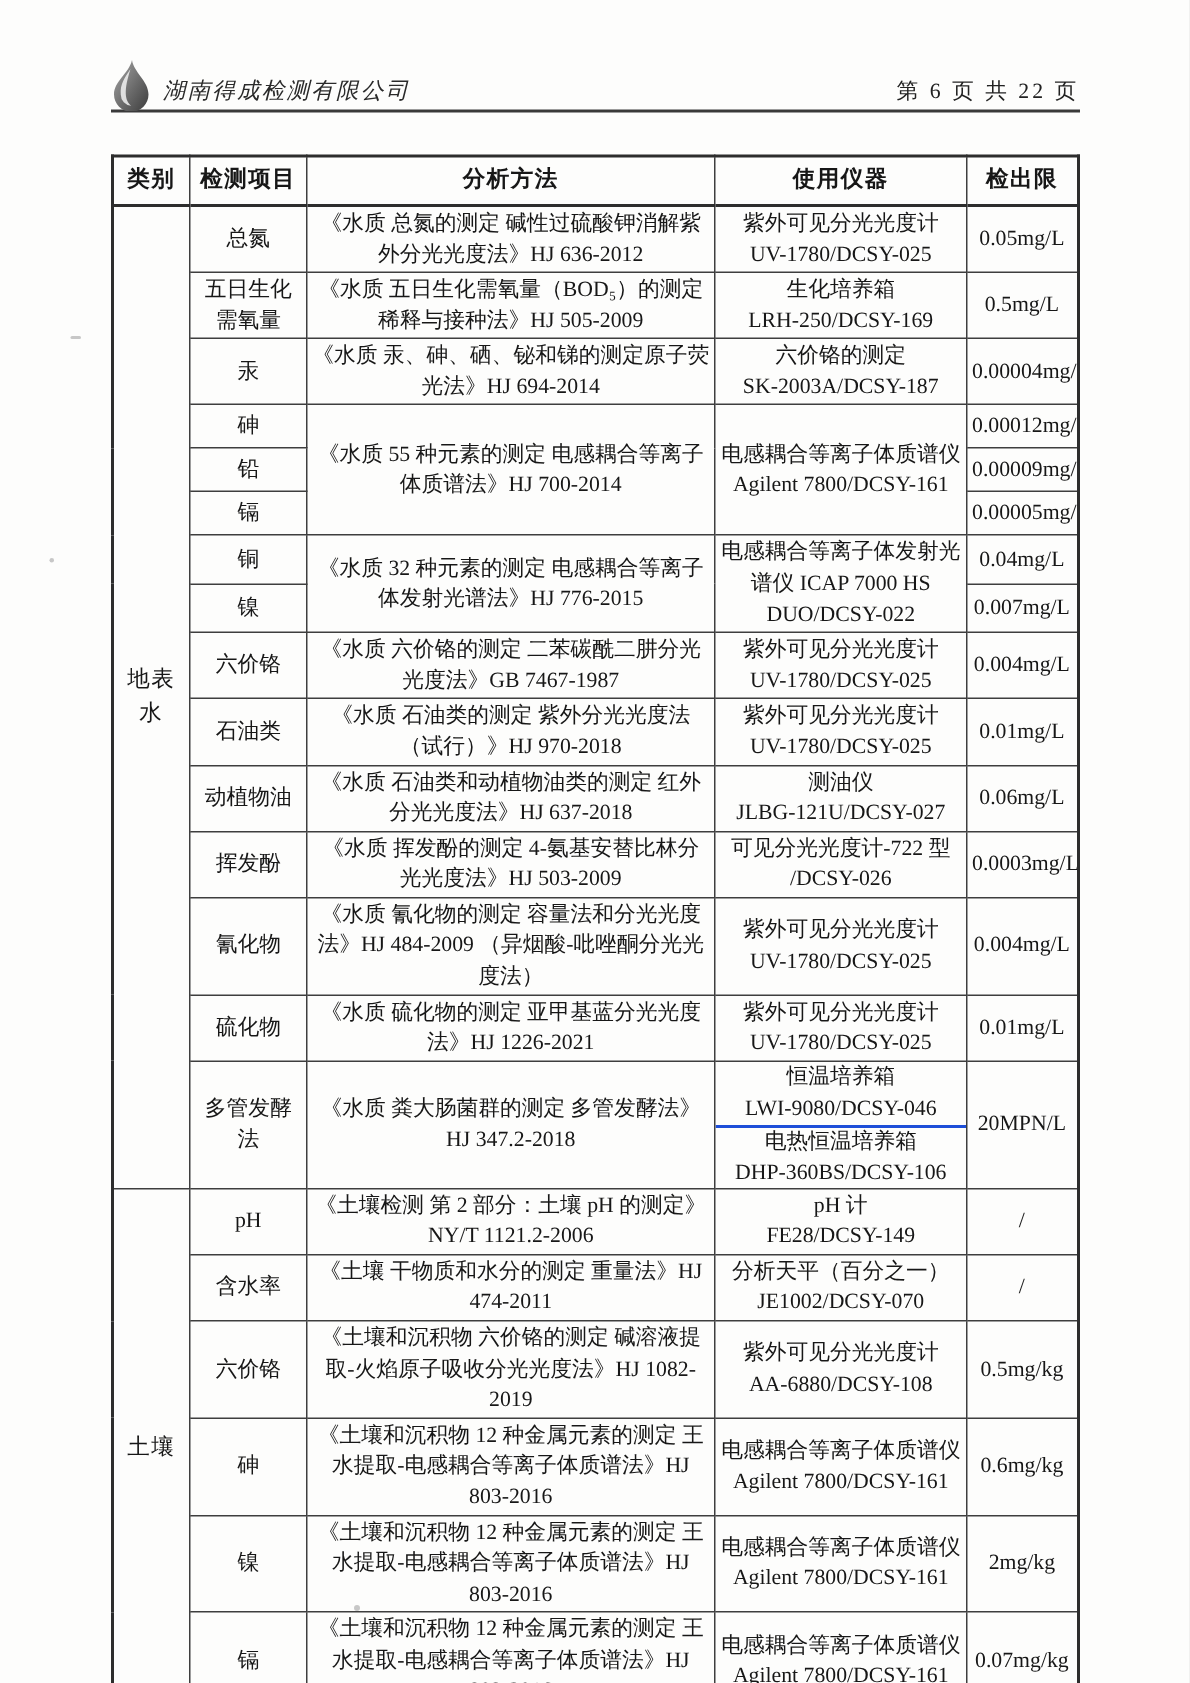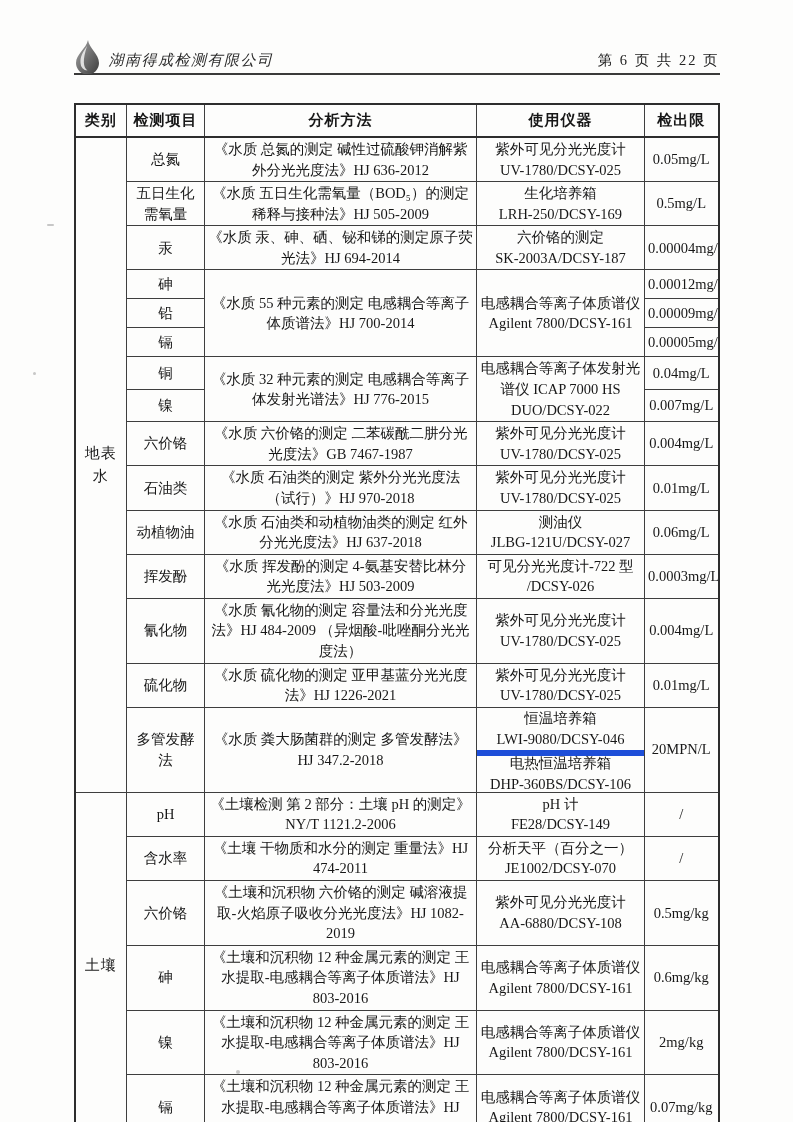--- a/index.html
+++ b/index.html
@@ -69,21 +69,21 @@
   tr.rh1 { height: 29px; }
   tr.rhf { height: 84px; }
   td.cat-cell { font-size: 15px; letter-spacing: 1px; }
   td.cat-cell .cat-inner { width: 2.4em; margin: 16px auto; line-height: 1.55; }
   td.inst-split { padding: 0; }
   .inst-sub {
     height: 42px;
     display: flex; flex-direction: column;
     align-items: center; justify-content: center;
   }
-  .inst-sub + .inst-sub { border-top: 6px solid #1d4ed8; }
+  .inst-sub + .inst-sub { border-top: 2px solid #1d4ed8; }
 
   
   .speck { position: absolute; background: #9a9a9a; opacity: .55; border-radius: 50%; }
   .speck.s1 { left: 47px; top: 224px; width: 7px; height: 2px; border-radius: 1px; }
   .speck.s2 { left: 33px; top: 372px; width: 3px; height: 3px; }
   .speck.s3 { left: 236px; top: 1070px; width: 4px; height: 4px; }
 </style>
 </head>
 <body>
 

